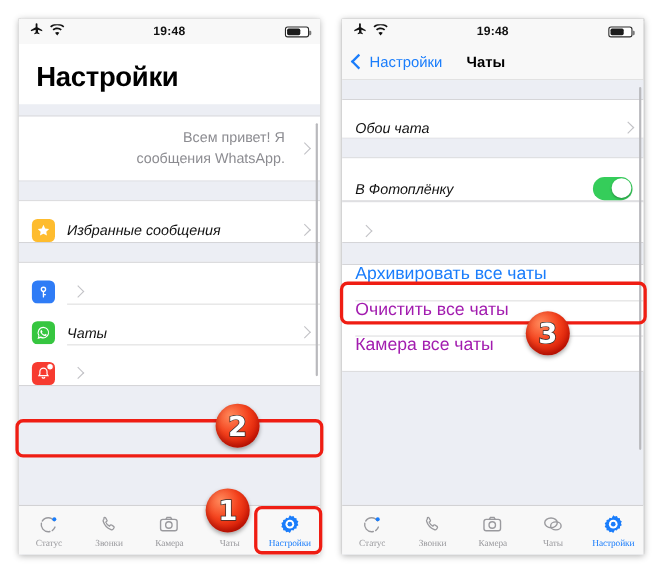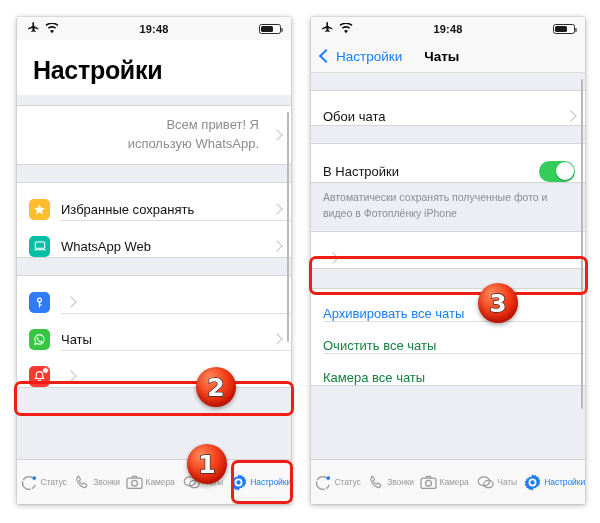--- a/index.html
+++ b/index.html
@@ -141,20 +141,21 @@
     border-bottom: 1px solid #d5d5d8;
   }
   .row {
     display: flex;
     align-items: center;
     min-height: 34px;
     padding: 16px 10px 0 12px;
     box-sizing: border-box;
     background: #fff;
     position: relative;
+    font-style: italic;
   }
   .row + .row::before {
     content: "";
     position: absolute;
     left: 44px; right: 0; top: 0;
     height: 1px;
     background: #dededf;
   }
   .row .label {
     font-size: 13px;
@@ -221,55 +222,57 @@
   .footnote {
     font-size: 10.5px;
     color: #8c8c91;
     line-height: 1.5;
     padding: 7px 14px 9px 12px;
     background: #eceef4;
   }
 
   .actionrow {
     display: flex;
-    align-items: flex-end;
+    align-items: flex-start;
     min-height: 32px;
     padding: 0 12px;
     box-sizing: border-box;
     background: #fff;
     position: relative;
-    font-size: 13px;
+    font-size: 16px;
   }
   .actionrow + .actionrow::before {
     content: "";
     position: absolute;
     left: 12px; right: 0; top: 0;
     height: 1px;
     background: #dededf;
   }
   .blue { color: #1a7dfb; }
-  .red  { color: #15803d; }
+  .red  { color: #a21caf; }
 
   
   .tabbar {
     position: absolute;
     left: 0; right: 0; bottom: 0;
     height: 44px;
     background: #f8f8f8;
     border-top: 1px solid #d2d2d4;
     display: flex;
     align-items: center;
   }
   .tab {
     flex: 1;
     display: flex;
+    flex-direction: column;
     align-items: center;
     justify-content: center;
     gap: 2px;
     cursor: pointer;
+    font-family: Liberation Serif, serif;
   }
   .tab .tlabel {
     font-size: 8.5px;
     color: #9a9a9e;
     letter-spacing: -0.1px;
   }
   .tab.active .tlabel { color: #1a7dfb; }
   .tab .ticon { height: 20px; display: flex; align-items: flex-end; }
 
   
@@ -345,46 +348,36 @@
     </div>
 
     <div class="content">
 
       <div class="gap" style="height:10px"></div>
 
       <div class="group">
         <div class="statusrow">
           <div class="txt">
             <div>Всем привет! Я</div>
-            <div>использую WhatsApp.</div>
+            <div>сообщения WhatsApp.</div>
           </div>
           <span class="chev"></span>
         </div>
       </div>
 
       <div class="gap" style="height:17px"></div>
 
       <div class="group">
         <div class="row">
           <span class="appicon" style="background:#febc2e">
             <svg width="13" height="13" viewBox="0 0 24 24">
                 <path fill="#fff" d="M12 2.6l2.9 6 6.6.9-4.8 4.6 1.2 6.5L12 17.5l-5.9 3.1 1.2-6.5L2.5 9.5l6.6-.9z"></path>
               </svg>
           </span>
-          <span class="label">Избранные сохранять</span>
-          <span class="chev"></span>
-        </div>
-        <div class="row">
-          <span class="appicon" style="background:#07bfa5">
-            <svg width="14" height="14" viewBox="0 0 24 24">
-                <rect x="4" y="5" width="16" height="11" rx="1.4" fill="none" stroke="#fff" stroke-width="1.8"></rect>
-                <rect x="2" y="17.4" width="20" height="1.8" rx="0.9" fill="#fff"></rect>
-              </svg>
-          </span>
-          <span class="label">WhatsApp Web</span>
+          <span class="label">Избранные сообщения</span>
           <span class="chev"></span>
         </div>
       </div>
 
       <div class="gap" style="height:17px"></div>
 
       <div class="group">
         <div class="row">
           <span class="appicon" style="background:#2f7cf6">
             <svg width="13" height="13" viewBox="0 0 24 24">
@@ -509,28 +502,27 @@
         <div class="row noicon" style="min-height:34px;padding-left:12px">
           <span class="label">Обои чата</span>
           <span class="chev"></span>
         </div>
       </div>
 
       <div class="gap" style="height:17px"></div>
 
       <div class="group">
         <div class="row noicon" style="min-height:38px;padding-left:12px">
-          <span class="label">В Настройки</span>
+          <span class="label">В Фотоплёнку</span>
           <span class="toggle">
               <span class="knob"></span>
             </span>
         </div>
       </div>
 
-      <div class="footnote">Автоматически сохранять полученные фото и видео в Фотоплёнку iPhone</div>
 
       <div class="group">
         <div class="row noicon" style="min-height:36px;padding-left:12px">
           <span class="chev"></span>
         </div>
       </div>
 
       <div class="gap" style="height:19px"></div>
 
       <div class="group">

